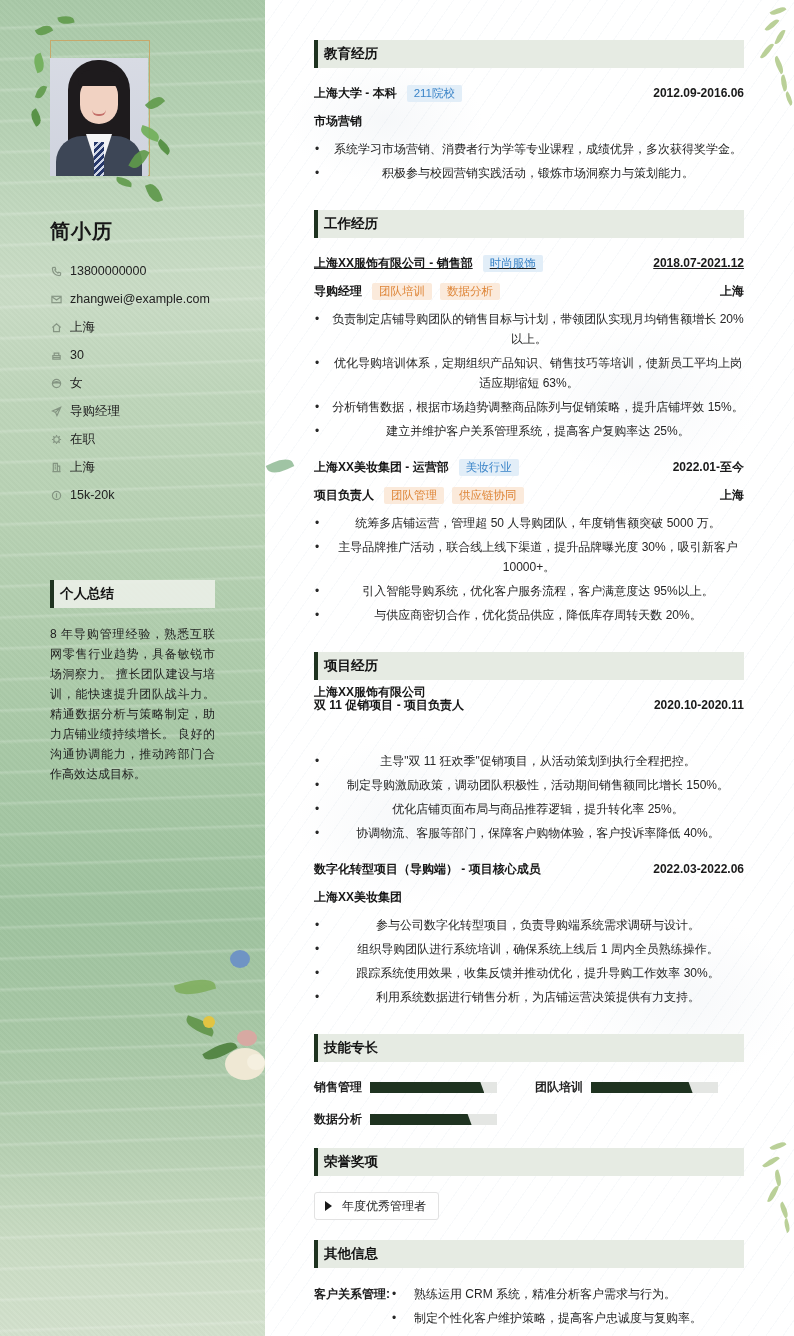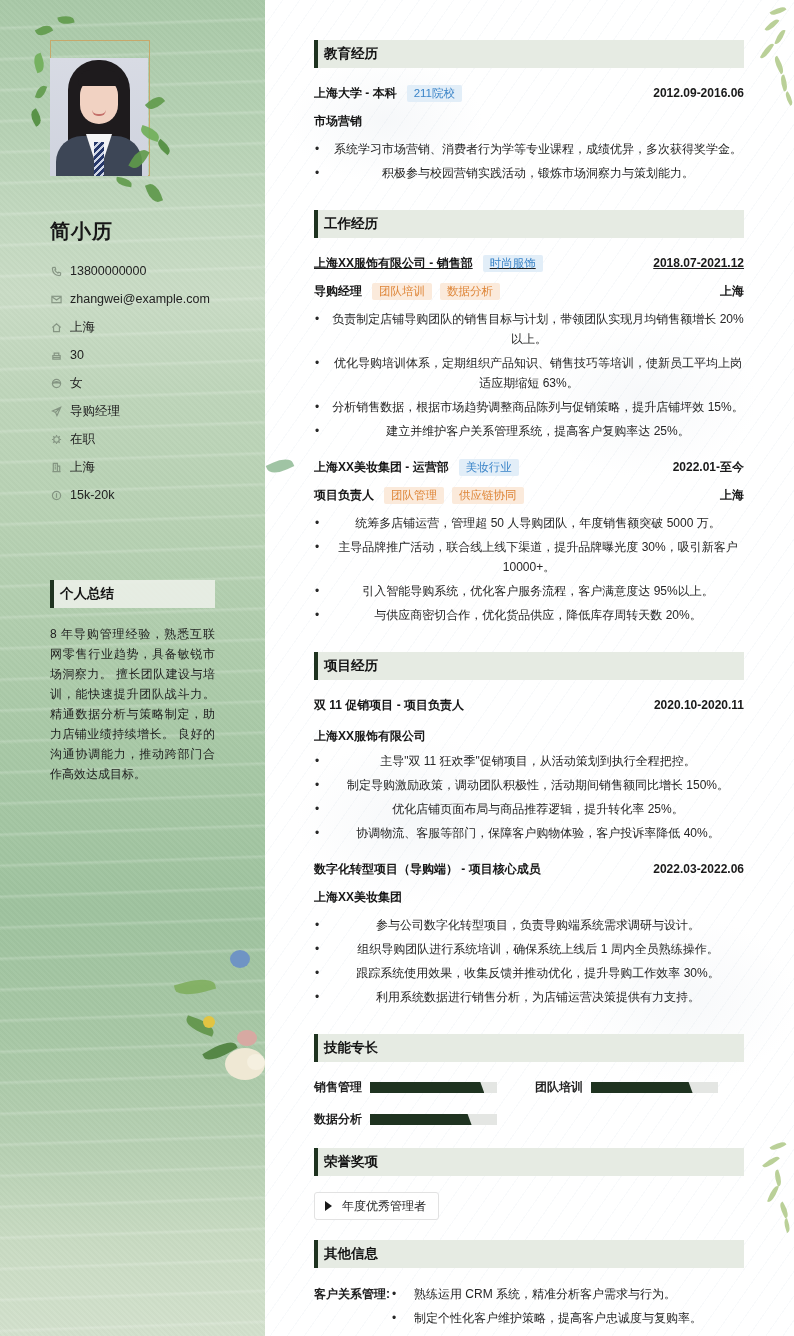--- a/index.html
+++ b/index.html
@@ -391,21 +391,21 @@
         <li>引入智能导购系统，优化客户服务流程，客户满意度达 95%以上。</li>
         <li>与供应商密切合作，优化货品供应，降低库存周转天数 20%。</li>
       </ul>
 
       <div class="sec-title" style="top:652px;">项目经历</div>
 
       <div class="row" style="top:695px;">
         <span class="bold">双 11 促销项目 - 项目负责人</span>
         <span class="date">2020.10-2020.11</span>
       </div>
-      <div class="row" style="top:726px;">
+      <div class="row" style="top:682px;">
         <span class="bold">上海XX服饰有限公司</span>
       </div>
       <ul class="bullets" style="top:751px;">
         <li>主导"双 11 狂欢季"促销项目，从活动策划到执行全程把控。</li>
         <li>制定导购激励政策，调动团队积极性，活动期间销售额同比增长 150%。</li>
         <li>优化店铺页面布局与商品推荐逻辑，提升转化率 25%。</li>
         <li>协调物流、客服等部门，保障客户购物体验，客户投诉率降低 40%。</li>
       </ul>
 
       <div class="row" style="top:859px;">

